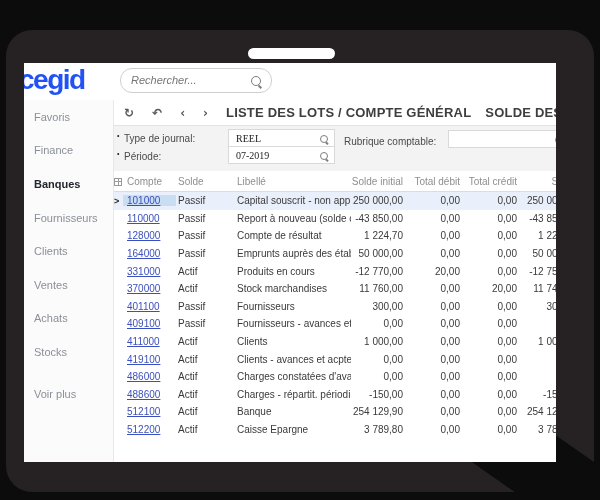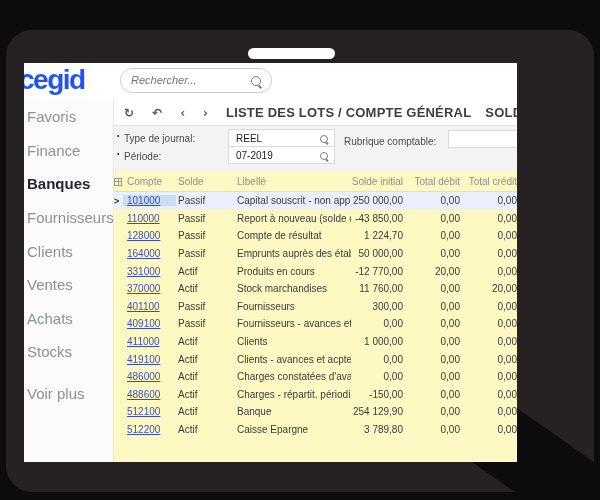--- a/index.html
+++ b/index.html
@@ -6,41 +6,41 @@
   body{width:600px;height:500px;background:#0d0c0c;position:relative;overflow:hidden;
        font-family:"Liberation Sans",sans-serif;}
   
   .bezel{position:absolute;left:6px;top:30px;width:588px;height:462px;background:#262223;
          border-radius:26px;}
   .bezel-notch{position:absolute;right:-6px;bottom:-10px;width:120px;height:70px;background:#0d0c0c;
          transform:rotate(35deg);}
   .handle{position:absolute;left:248px;top:48px;width:87px;height:11px;background:#ffffff;
           border-radius:6px;z-index:5;}
   
-  .window{position:absolute;left:24px;top:63px;width:493px;height:399px;background:#fef9c3;
+  .window{position:absolute;left:24px;top:63px;width:532px;height:399px;background:#ffffff;
           overflow:hidden;z-index:4;font-size:10px;color:#3a3a3a;}
   
   .topbar{position:absolute;left:0;top:0;width:534px;height:37px;background:#fff;
           border-bottom:1px solid #e3e3e3;}
   .logo{position:absolute;left:-5px;top:1px;font-size:28px;font-weight:bold;color:#2152f3;
         letter-spacing:-1.5px;}
   .search{position:absolute;left:96px;top:5px;width:152px;height:25px;border:1px solid #cfcfcf;
           border-radius:12px;box-sizing:border-box;background:#fff;}
   .search input{position:absolute;left:8px;top:4px;width:110px;border:none;outline:none;
           font-family:"Liberation Sans",sans-serif;font-size:11px;font-style:italic;color:#9b9b9b;background:transparent;}
   .mag{position:absolute;display:inline-block;width:8px;height:8px;border:1.4px solid #7d7d7d;
        border-radius:50%;}
   .mag::after{content:"";position:absolute;left:7px;top:8px;width:1.6px;height:4px;background:#7d7d7d;
        transform:rotate(-45deg);}
   .mag.small{width:6px;height:6px;border-width:1.2px;}
   .mag.small::after{left:5px;top:6px;height:3px;}
   
   .sidebar{position:absolute;left:0;top:37px;width:90px;height:362px;background:#fbfbfb;
            border-right:1px solid #e8e8e8;box-sizing:border-box;}
-  .side-item{height:33.6px;display:flex;align-items:center;padding-left:3px;font-size:15px;
+  .side-item{height:33.6px;display:flex;align-items:center;padding-left:10px;font-size:11px;
              color:#8b8f98;cursor:pointer;white-space:nowrap;overflow:hidden;}
   .side-item.active{color:#23262e;font-weight:bold;}
   .side-item.more{margin-top:11px;height:28px;}
   
   .main{position:absolute;left:90px;top:37px;width:444px;height:362px;}
   .title-strip{position:relative;height:22px;background:#f1f0f0;display:flex;align-items:center;}
   .page-title{margin-left:6px;font-size:13px;font-weight:bold;color:#4d4d4d;}
   .star{margin-left:9px;font-size:12px;color:#c4c4c4;line-height:1;}
   .toolbar{position:relative;height:25px;background:#fff;border-bottom:1px solid #e2e2e2;
            display:flex;align-items:center;}
@@ -52,21 +52,21 @@
           font-family:"Liberation Sans",sans-serif;}
   .tb-spacer{flex:1;}
   .fit-icon{font-family:"DejaVu Sans",sans-serif;color:#6a6a6a;font-size:9px;border-left:1.2px solid #6a6a6a;
             border-right:1.2px solid #6a6a6a;padding:0 2px;margin-right:14px;line-height:9px;cursor:pointer;}
   
   .filters{position:relative;height:45px;background:#f4f3f3;}
   .flabel{position:absolute;font-size:10px;color:#4a4a4a;white-space:nowrap;}
   .fbullet{position:absolute;font-size:7px;color:#222;}
   .finput{position:absolute;height:18px;background:#fff;border:1px solid #d9d9d9;box-sizing:border-box;}
   .finput input{position:absolute;left:5px;top:2px;width:75%;border:none;outline:none;background:transparent;
-          font-family:Liberation Sans, sans-serif;font-size:10px;color:#222;}
+          font-family:Liberation Serif, serif;font-size:10px;color:#222;}
   
   .grid-head{display:flex;height:20px;align-items:center;border-bottom:1px solid #dcdcdc;
              color:#8f8f8f;font-size:10px;}
   .row{display:flex;height:17.6px;align-items:center;white-space:nowrap;cursor:pointer;}
   .row.sel{background:#e9effb;}
   .c-arrow{width:9px;flex:none;font-size:9px;font-weight:bold;color:#222;text-align:left;}
   .c-compte{width:53px;flex:none;padding-left:4px;box-sizing:border-box;}
   .c-type{width:57px;flex:none;padding-left:2px;box-sizing:border-box;}
   .c-lib{width:118px;flex:none;padding-left:4px;box-sizing:border-box;overflow:hidden;}
   .c-si,.c-td,.c-tc{flex:none;text-align:right;}

